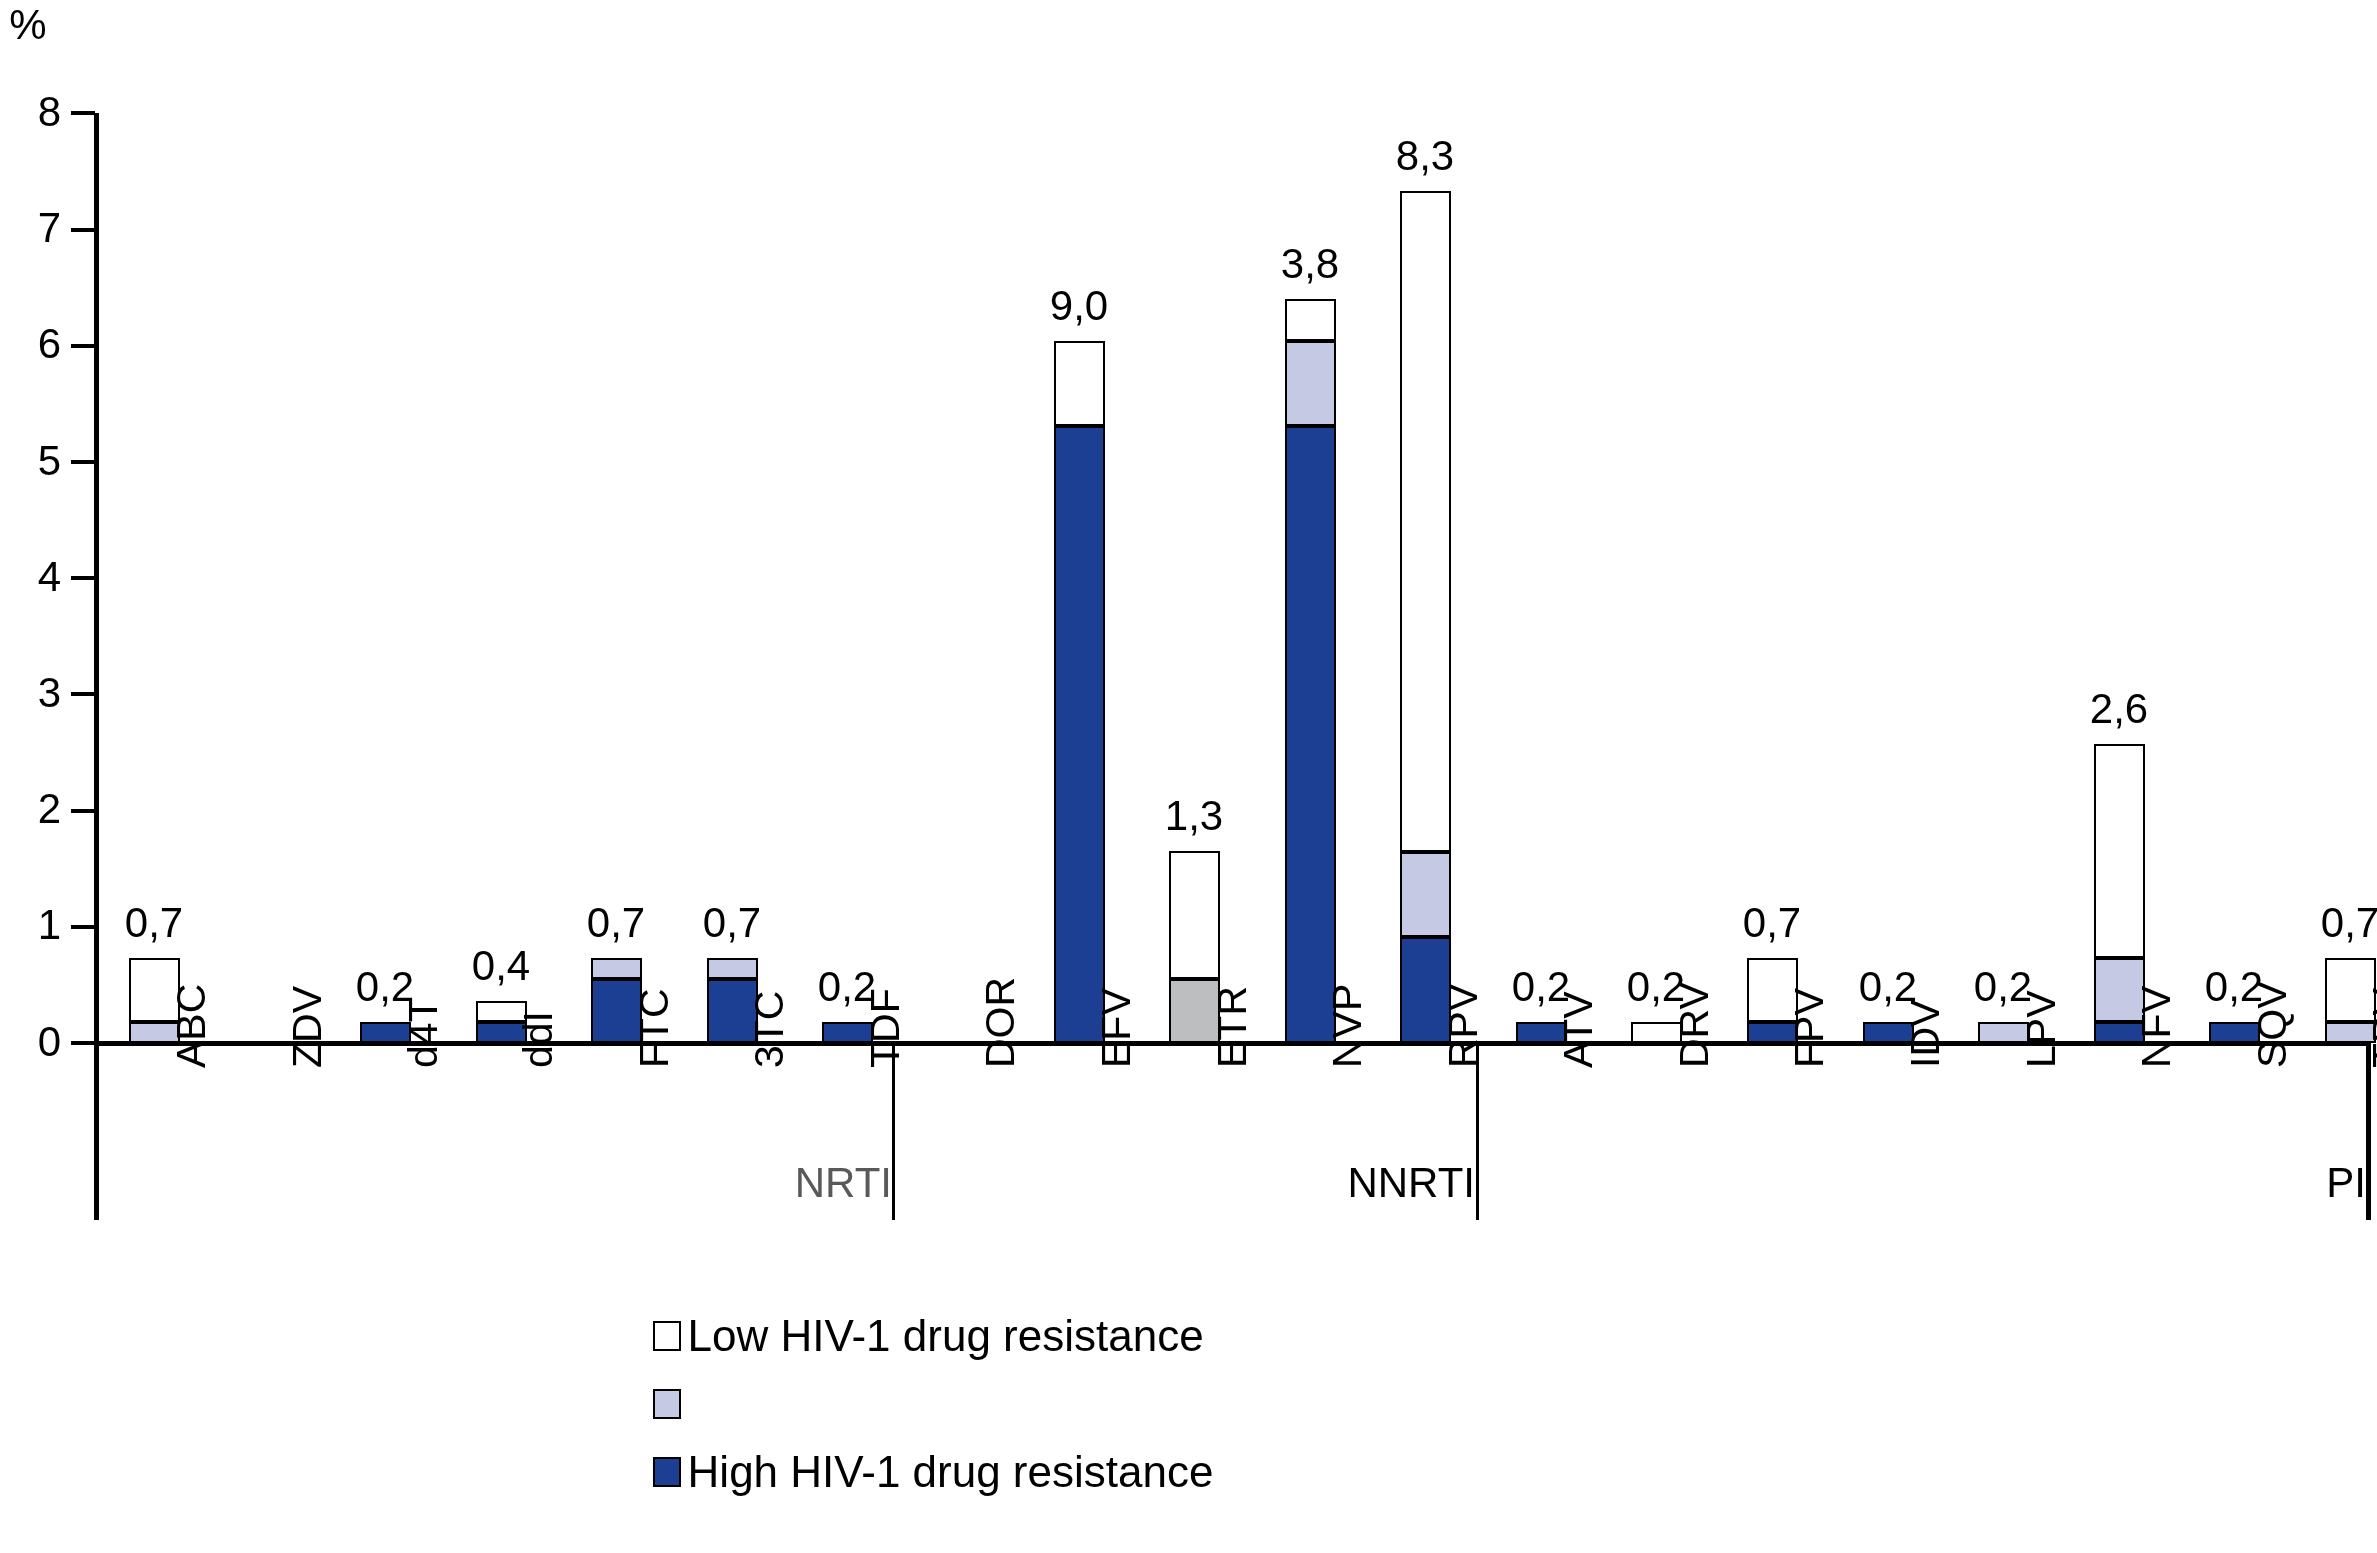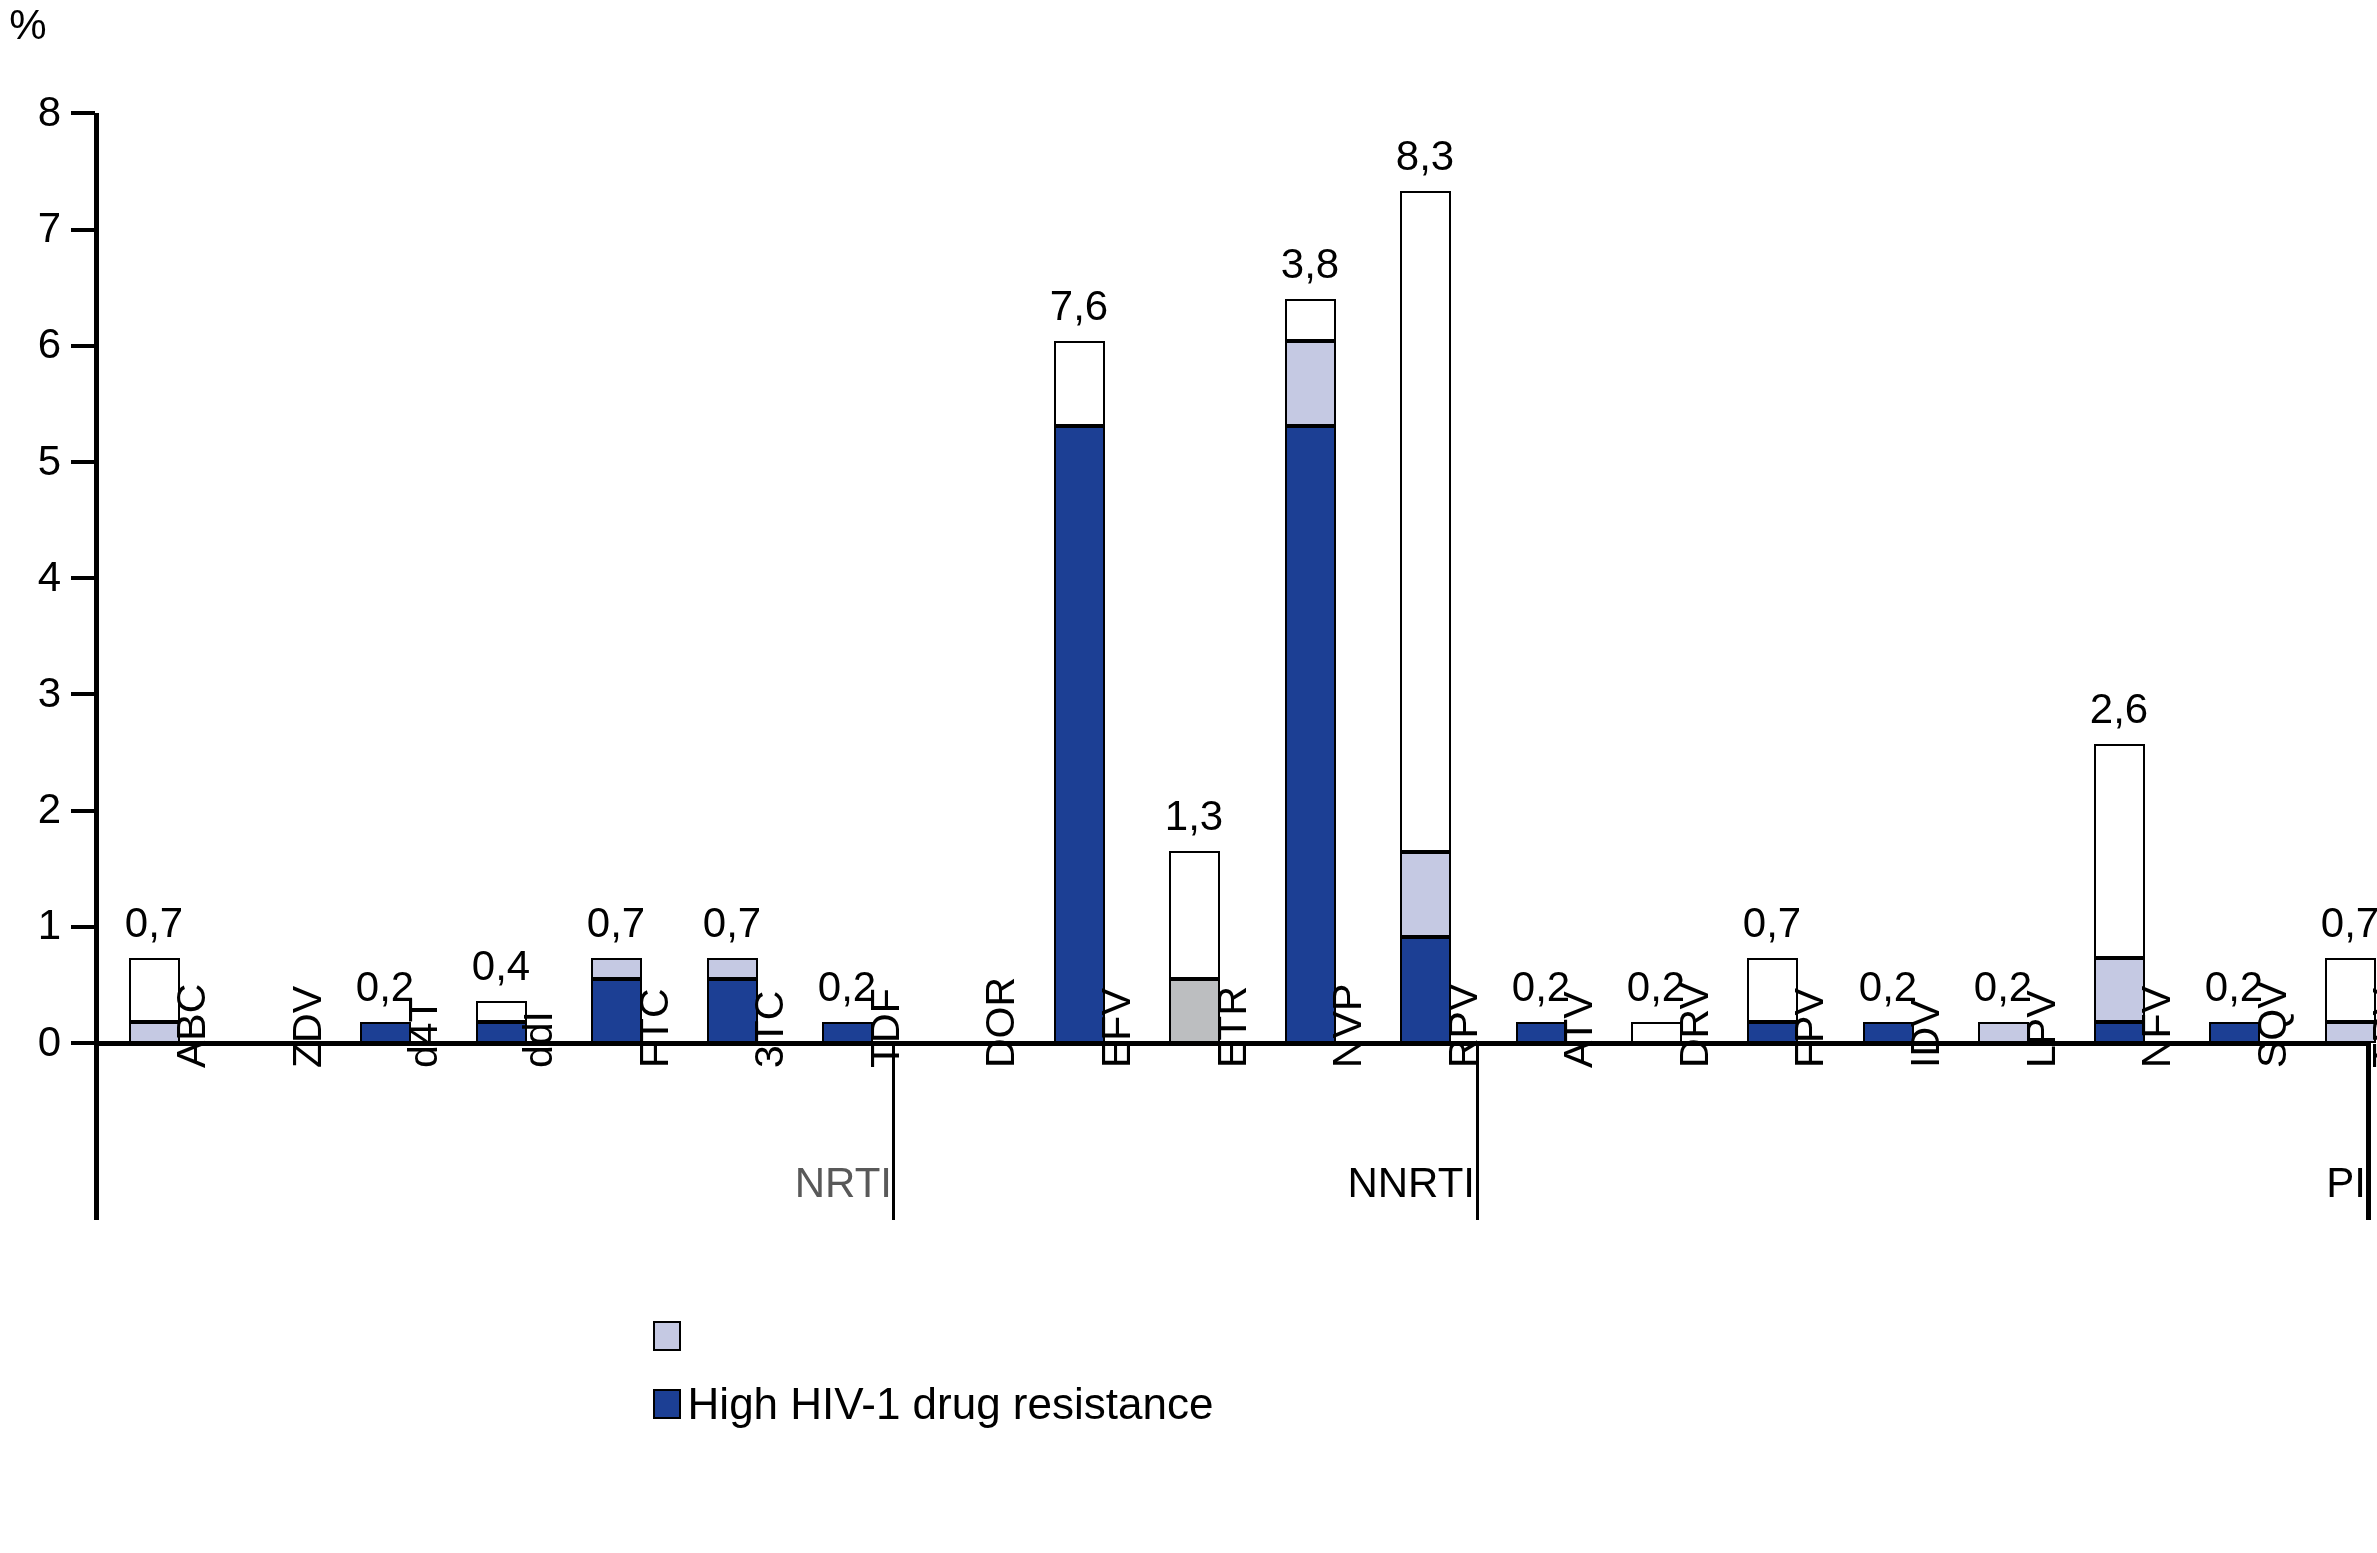--- a/index.html
+++ b/index.html
@@ -116,21 +116,21 @@
       <div class="barslot" style="left: 728px; width: 51px;">
         <div class="bar" style="height: 930px;">
           <div class="seg high" style="bottom: 0px; height: 21px;"></div>
           <div class="bar-value" style="bottom: 35px;">0,2</div>
         </div>
       </div>
       <div class="barslot" style="left: 960px; width: 51px;">
         <div class="bar" style="height: 930px;">
           <div class="seg high" style="bottom: 0px; height: 617px;"></div>
           <div class="seg low" style="bottom: 617px; height: 85px;"></div>
-          <div class="bar-value" style="bottom: 716px;">7,6</div>
+          <div class="bar-value" style="bottom: 716px;">9,0</div>
         </div>
       </div>
       <div class="barslot" style="left: 1075px; width: 51px;">
         <div class="bar" style="height: 930px;">
           <div class="seg gray" style="bottom: 0px; height: 64px;"></div>
           <div class="seg low" style="bottom: 64px; height: 128px;"></div>
           <div class="bar-value" style="bottom: 206px;">1,3</div>
         </div>
       </div>
       <div class="barslot" style="left: 1191px; width: 51px;">
@@ -232,20 +232,24 @@
       <div class="xtick-label" style="left: 2367px;">TPV</div>
     </div>
   <div id="grouplabels">
       <div class="group-label" style="left: 99px; width: 793px; color: rgb(89, 89, 89);">NRTI</div>
       <div class="group-label" style="left: 892px; width: 583px; color: rgb(0, 0, 0);">NNRTI</div>
       <div class="group-label" style="left: 1476px; width: 890px; color: rgb(0, 0, 0);">PI</div>
     </div>
 
   <div class="legend" id="legend">
       <div class="legend-row">
+        <span class="legend-swatch low"></span>
+        <span class="legend-text">Low HIV-1 drug resistance</span>
+      </div>
+      <div class="legend-row">
         <span class="legend-swatch inter"></span>
       </div>
       <div class="legend-row">
         <span class="legend-swatch high"></span>
         <span class="legend-text">High HIV-1 drug resistance</span>
       </div>
     </div>
 
 </div>
 

